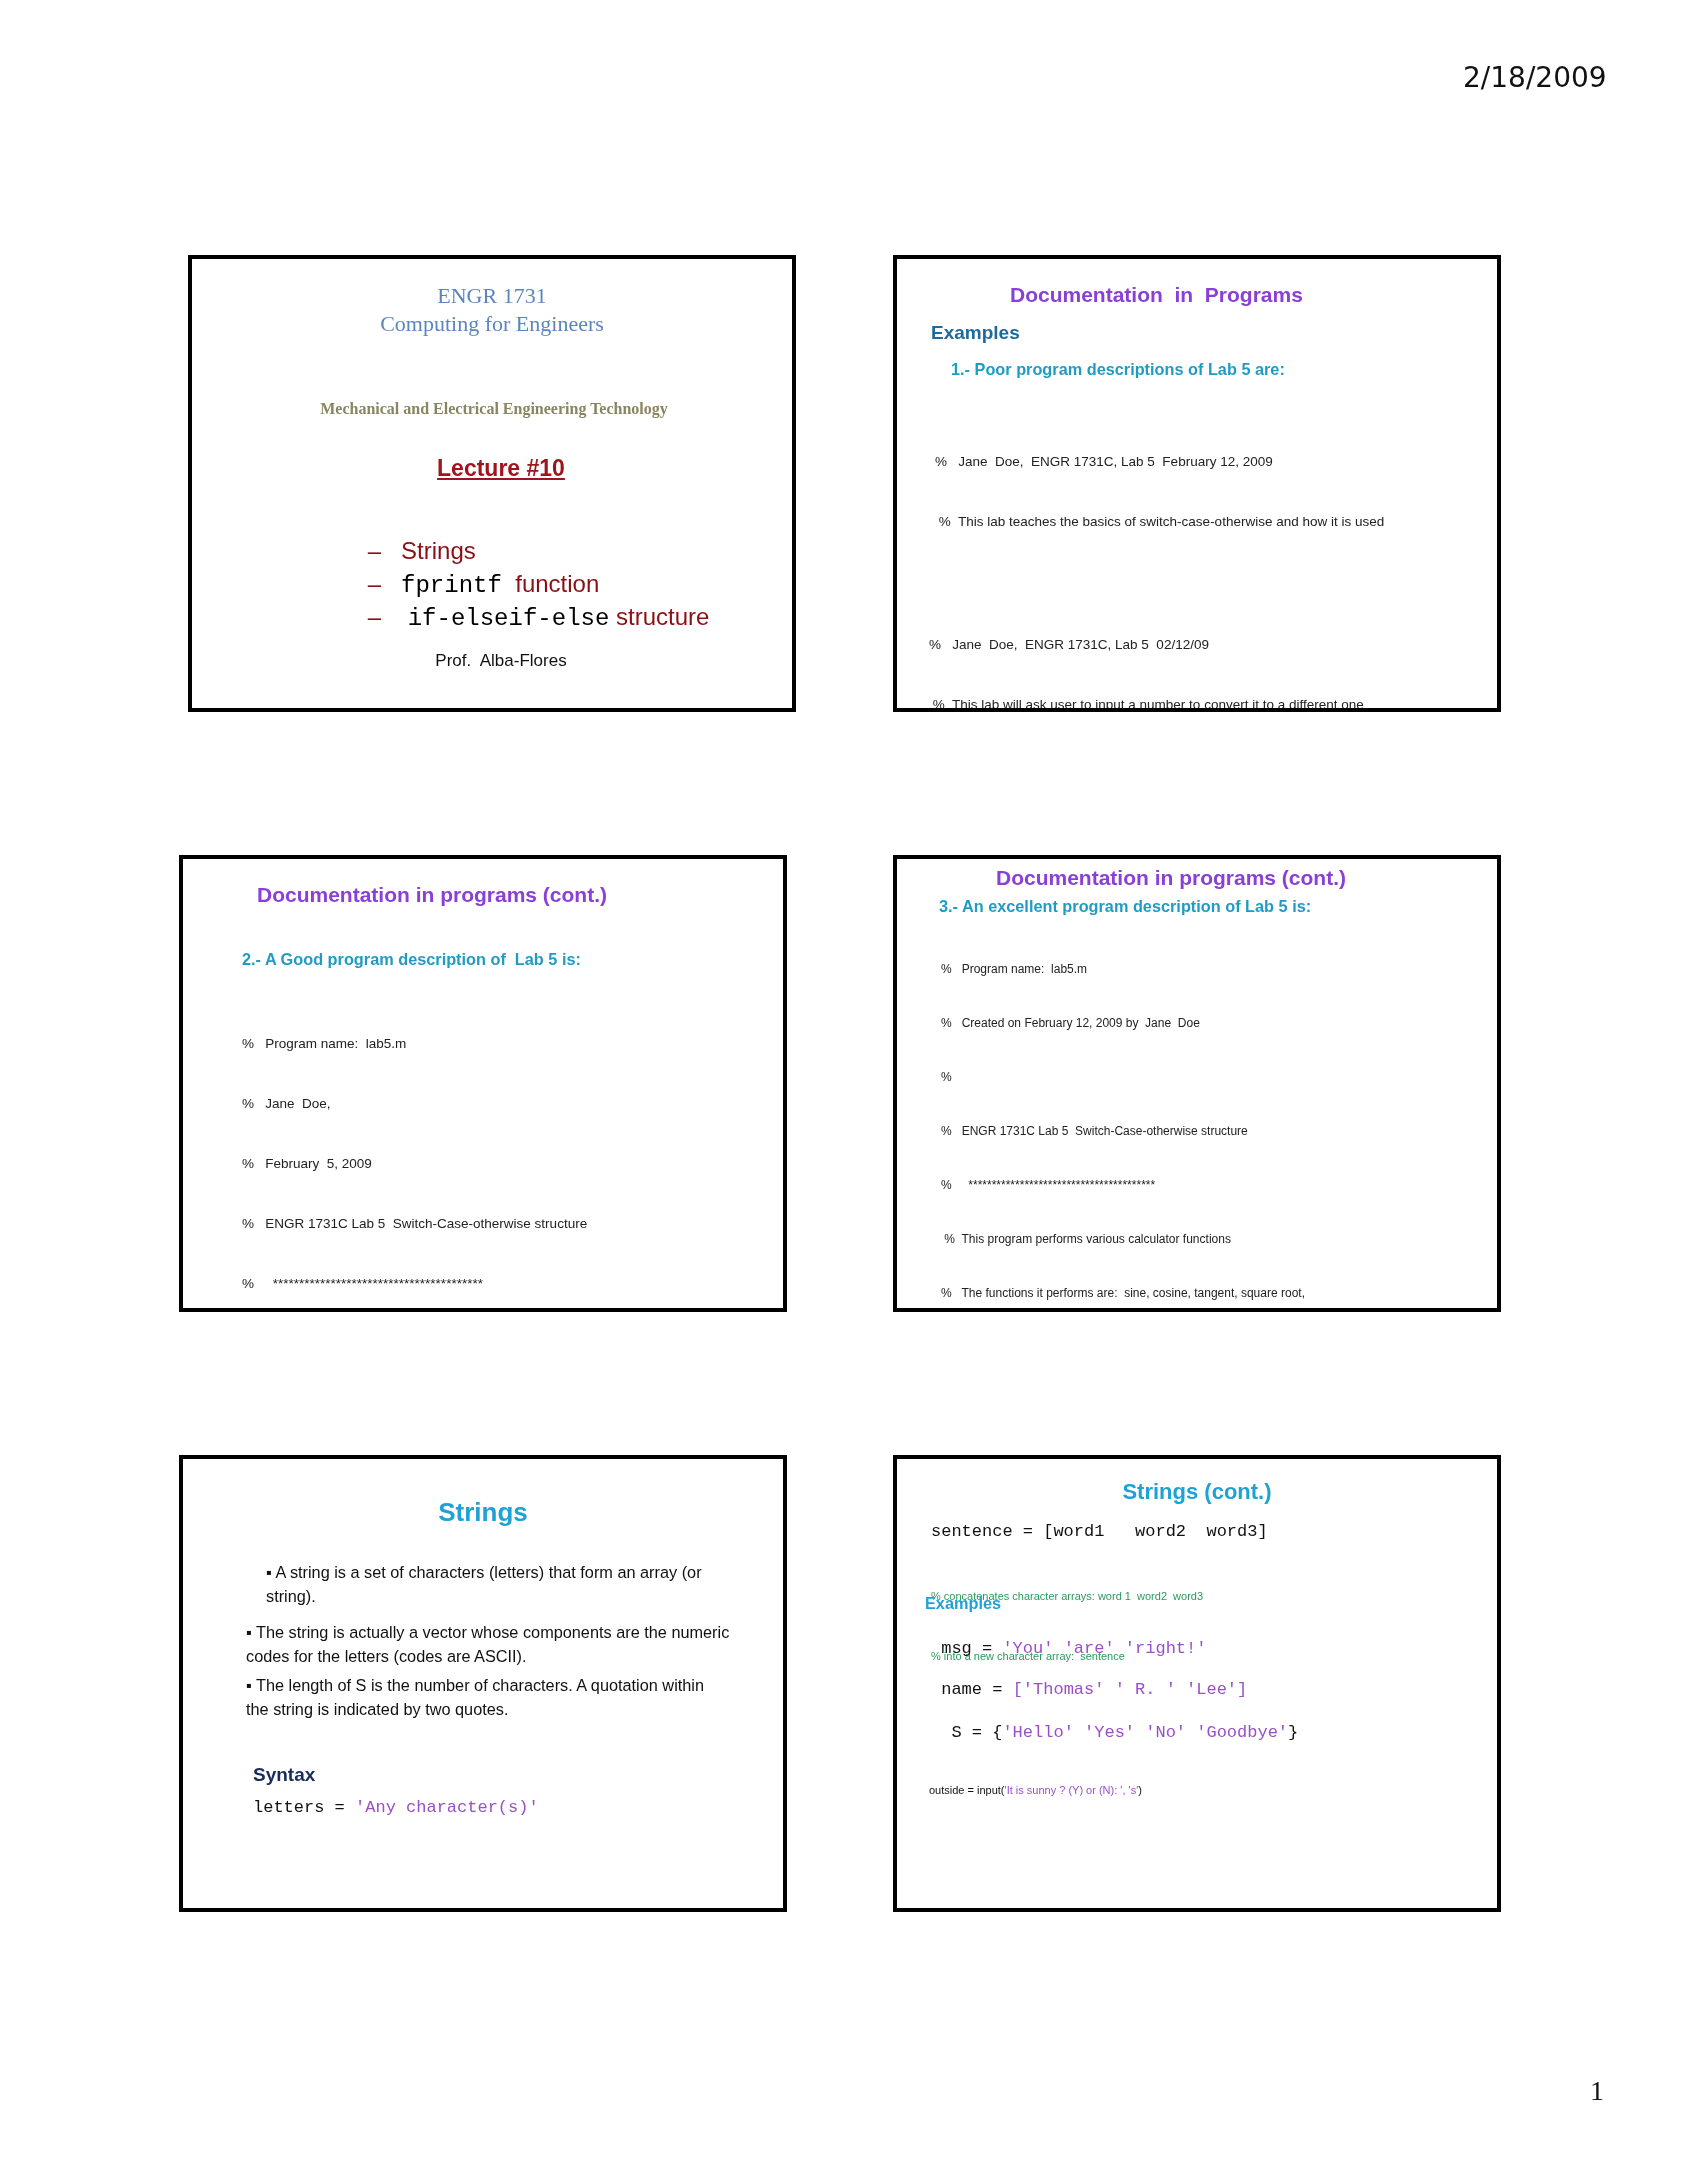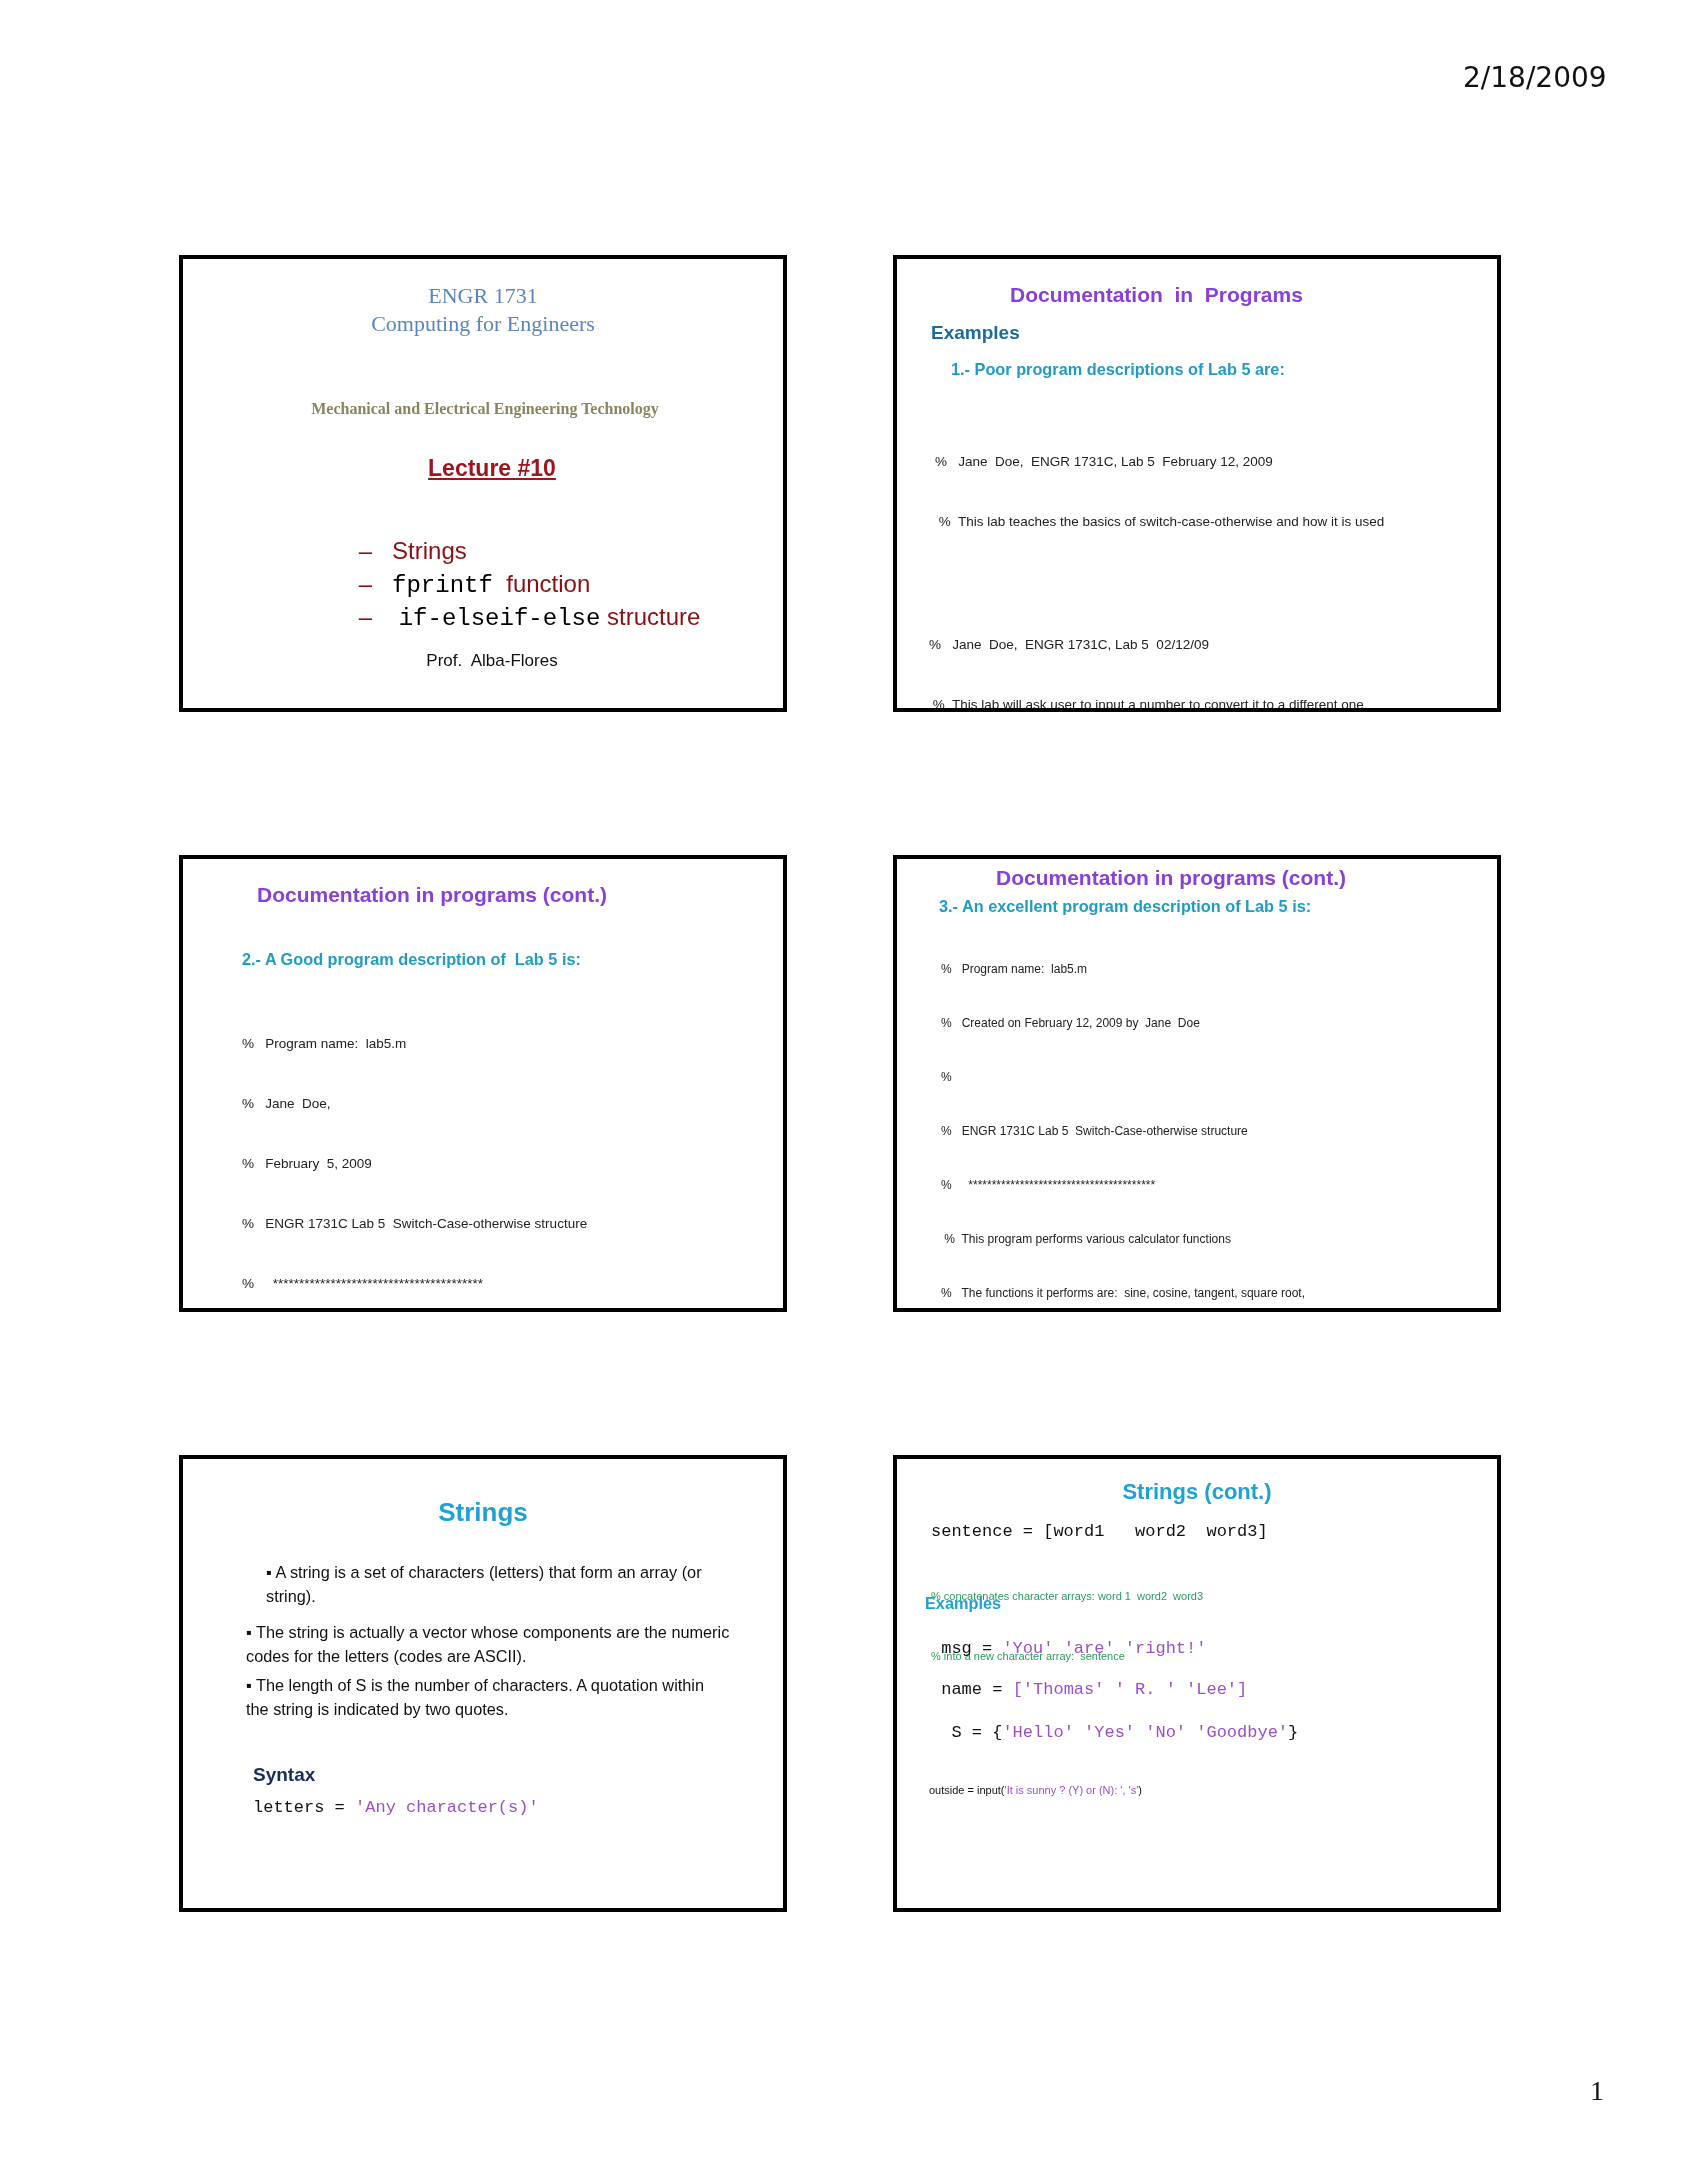--- a/index.html
+++ b/index.html
@@ -13,21 +13,21 @@
     }
     .page-number {
       position: absolute; left: 1590px; top: 2075px;
       font-family: "Liberation Serif", serif; font-size: 28px; color: #111;
     }
     .slide {
       position: absolute; box-sizing: border-box;
       width: 608px; height: 457px;
       border: 4px solid #000; background: #fff; overflow: hidden;
     }
-    .s1 { left: 179px; top: 255px; }
+    .s1 { left: 188px; top: 255px; }
     .s2 { left: 893px; top: 255px; }
     .s3 { left: 179px; top: 855px; }
     .s4 { left: 893px; top: 855px; }
     .s5 { left: 179px; top: 1455px; }
     .s6 { left: 893px; top: 1455px; }
 
     .abs { position: absolute; white-space: pre; }
 
     
     .title-serif { font-family: "Liberation Serif", serif; font-weight: normal; color: #5b85bf; font-size: 22px; text-align: center; width: 100%; left: 0; }

